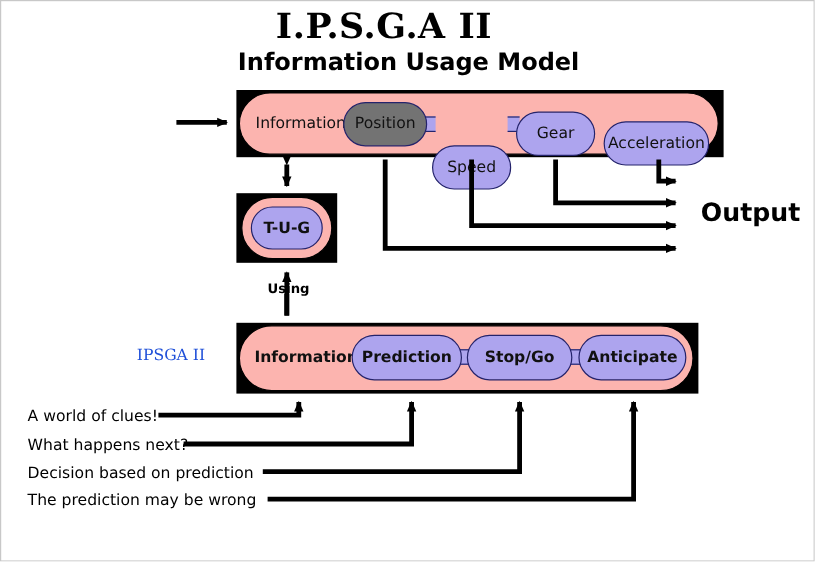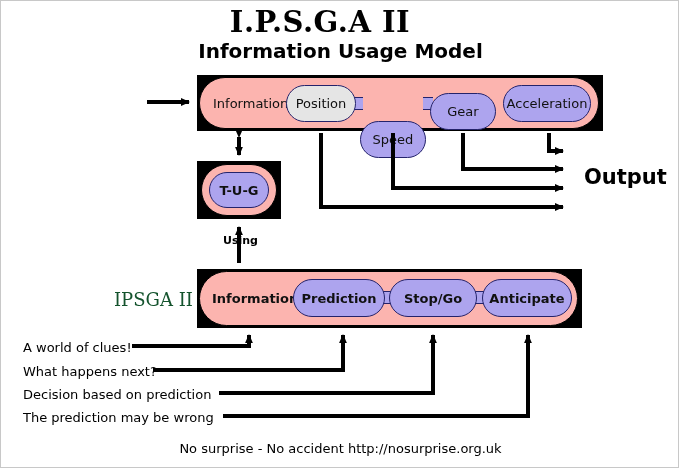--- a/index.html
+++ b/index.html
@@ -95,22 +95,22 @@
     position: absolute;
     font-family: "DejaVu Sans", sans-serif;
     font-weight: bold;
     font-size: 21px;
     color: #000000;
     white-space: nowrap;
   }
   .ipsga-label {
     position: absolute;
     font-family: "DejaVu Serif", serif;
-    font-size: 18px;
-    color: #14532d;
+    font-size: 13px;
+    color: #1d4ed8;
     white-space: nowrap;
   }
   .using-label {
     position: absolute;
     font-family: "DejaVu Sans", sans-serif;
     font-weight: bold;
     font-size: 11px;
     color: #000000;
     white-space: nowrap;
   }
@@ -150,30 +150,30 @@
 
 
   <div class="band" style="left:196px; top:74px; width:406px; height:56px;"></div>
   <div class="band-inner" style="left:198px; top:76px; width:400px; height:52px; background:#FCB4AF;"></div>
 
   <div class="info-label-top" style="left:212px; top:95px;">Information</div>
 
   <div class="bridge" style="left:352px; top:96px; width:10px; height:13px; background:#ADA4EE;"></div>
   <div class="bridge" style="left:422px; top:96px; width:10px; height:13px; background:#ADA4EE;"></div>
 
-  <div class="pill pill-top" style="left:285px; top:84px; width:70px; height:37px; background:#e5e5e5;">
+  <div class="pill pill-top" style="left:285px; top:84px; width:70px; height:37px; background:#737373;">
     <span>Position</span>
   </div>
   <div class="pill pill-top" style="left:359px; top:84px; width:66px; height:37px; background:#ADA4EE;margin-top:36px;">
     <span>Speed</span>
   </div>
   <div class="pill pill-top" style="left:429px; top:92px; width:66px; height:37px; background:#ADA4EE;">
     <span>Gear</span>
   </div>
-  <div class="pill pill-top" style="left:502px; top:84px; width:88px; height:37px; background:#ADA4EE;">
+  <div class="pill pill-top" style="left:502px; top:100px; width:88px; height:37px; background:#ADA4EE;">
     <span>Acceleration</span>
   </div>
 
   <div class="band" style="left:196px; top:160px; width:84px; height:58px;"></div>
   <div class="band-inner" style="left:200px; top:163px; width:76px; height:52px; background:#FCB4AF;"></div>
   <div class="pill pill-top" style="left:208px; top:171px; width:60px; height:36px; background:#ADA4EE;">
     <span style="font-weight:bold;">T-U-G</span>
   </div>
 
   <div class="using-label" style="left:222px; top:233px;">Using</div>
@@ -198,21 +198,20 @@
   </div>
   <div class="pill pill-bot" style="left:481px; top:278px; width:90px; height:38px; background:#ADA4EE;">
     <span>Anticipate</span>
   </div>
 
   <div class="note" style="left:22px; top:339px;">A world of clues!</div>
   <div class="note" style="left:22px; top:363px;">What happens next?</div>
   <div class="note" style="left:22px; top:409px;">The prediction may be wrong</div>
   <div class="note" style="left:22px; top:386px;">Decision based on prediction</div>
 
-  <div class="footer">No surprise - No accident http://nosurprise.org.uk</div>
 
   <svg class="overlay" viewBox="0 0 679 468">
     <defs>
       <marker id="ah" markerWidth="9" markerHeight="9" refX="8" refY="4.5" orient="auto" markerUnits="userSpaceOnUse">
         <path d="M0,0.6 L9,4.5 L0,8.4 z" fill="#000000"></path>
       </marker>
     </defs>
 
     <g>
       <path d="M146,101 L188,101" stroke="#000000" stroke-width="4" fill="none" marker-end="url(#ah)"></path>

